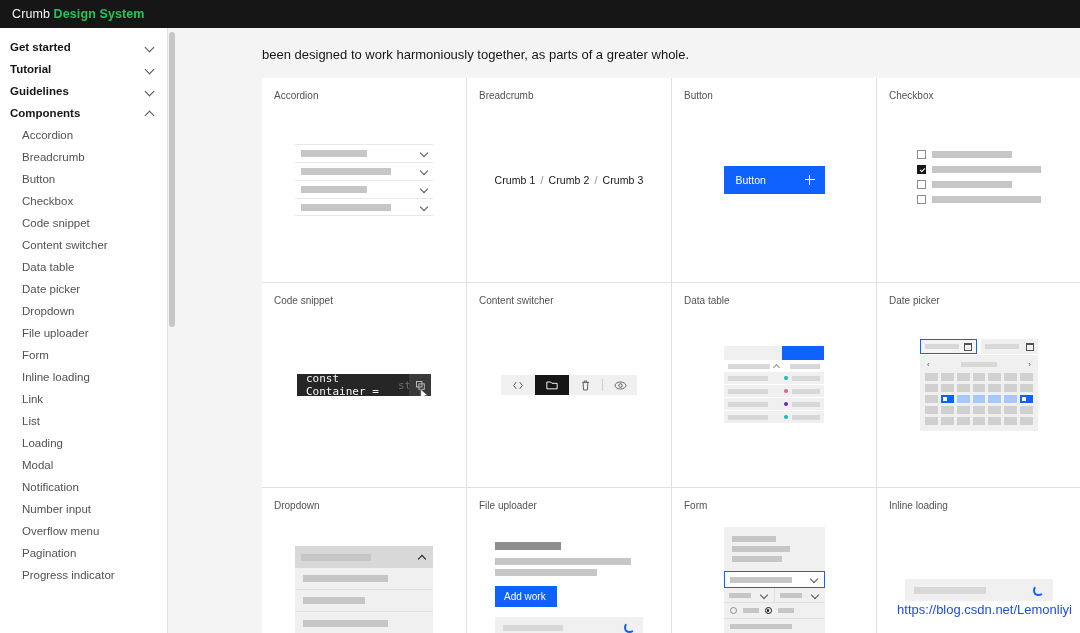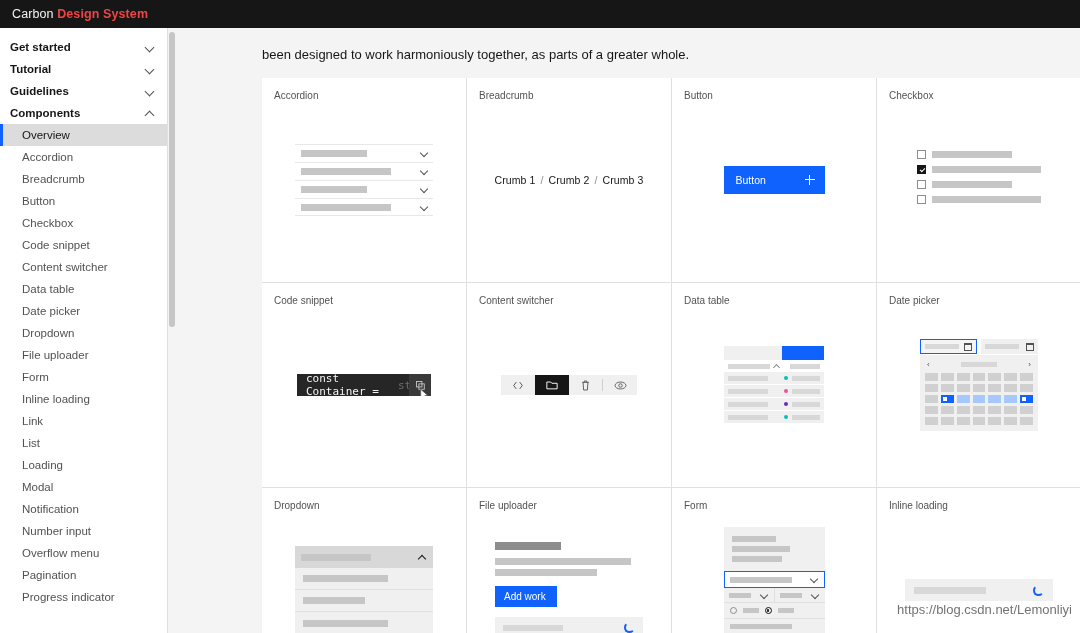--- a/index.html
+++ b/index.html
@@ -15,21 +15,21 @@
   .header {
     position: absolute; top: 0; left: 0;
     width: 1080px; height: 28px;
     background: #161616;
     display: flex; align-items: center;
   }
   .header-title {
     color: #f4f4f4; font-size: 12.5px; padding-left: 12px;
     letter-spacing: .1px; white-space: nowrap;
   }
-  .header-title b { font-weight: 700; color: #ef4444; }
+  .header-title b { font-weight: 700; color: #22c55e; }
   .header-title span.light { font-weight: 400; }
 
   
   .sidebar {
     position: absolute; top: 28px; left: 0;
     width: 168px; height: 605px;
     background: #ffffff;
     border-right: 1px solid #e0e0e0;
     overflow: hidden;
   }
@@ -324,32 +324,32 @@
   
   .il {
     background: #f0f0f0; width: 148px; height: 22px;
     display: flex; align-items: center; justify-content: space-between;
     padding: 0 9px;
   }
 
   
   .watermark {
     position: absolute; right: 8px; bottom: 16px;
-    font-size: 13px; color: #737373; pointer-events: none;
+    font-size: 13px; color: #1d4ed8; pointer-events: none;
     white-space: nowrap;
   }
 </style>
 </head>
 <body>
 
 <div id="app">
 
   <div class="header">
     <div class="header-title">
-      <span class="light">Carbon </span><b>Design System</b>
+      <span class="light">Crumb </span><b>Design System</b>
     </div>
   </div>
 
   <div class="sidebar">
     <div class="nav-group">
       <span class="nav-group-label">Get started</span>
       <span class="chev"></span>
     </div>
     <div class="nav-group">
       <span class="nav-group-label">Tutorial</span>
@@ -357,23 +357,20 @@
     </div>
     <div class="nav-group">
       <span class="nav-group-label">Guidelines</span>
       <span class="chev"></span>
     </div>
     <div class="nav-group">
       <span class="nav-group-label">Components</span>
       <span class="chev up"></span>
     </div>
 
-    <div class="nav-item active">
-        <span>Overview</span>
-      </div>
     <div class="nav-item">
         <span>Accordion</span>
       </div>
     <div class="nav-item">
         <span>Breadcrumb</span>
       </div>
     <div class="nav-item">
         <span>Button</span>
       </div>
     <div class="nav-item">

